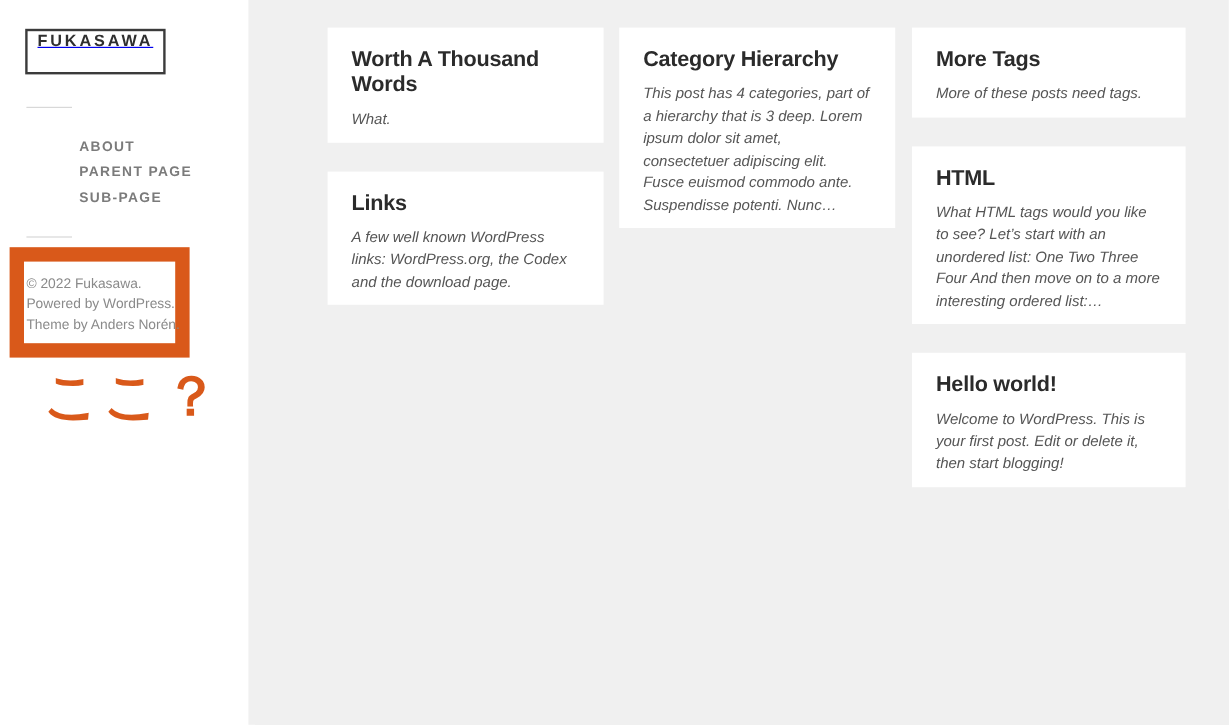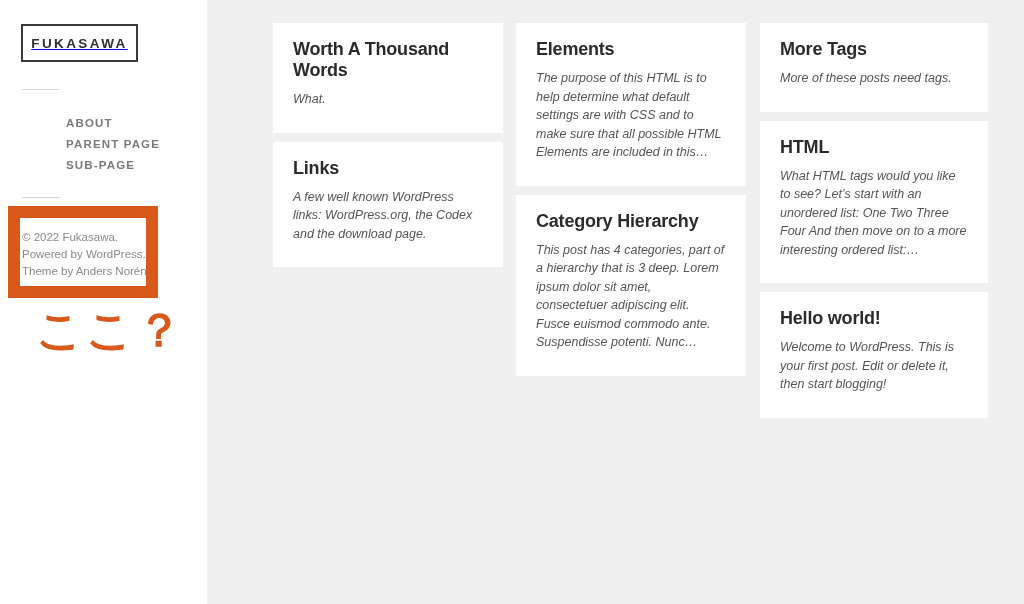--- a/index.html
+++ b/index.html
@@ -32,21 +32,21 @@
   }
   #site-logo {
     position: absolute;
     left: 21px;
     top: 24px;
     width: 117px;
     height: 38px;
     border: 2px solid #3b3b3b;
     box-sizing: border-box;
     display: flex;
-    align-items: center;
+    align-items: flex-start;
     justify-content: center;
   }
   #site-logo .logo-text {
     font-size: 13.5px;
     font-weight: bold;
     letter-spacing: 2.4px;
     color: #2f2f2f;
     font-family: "Liberation Sans", sans-serif;
   }
   .sidebar-divider {
@@ -130,22 +130,22 @@
     position: absolute;
     top: 23px;
   }
   #col-1 { left: 66px;  width: 230px; }
   #col-2 { left: 309px; width: 230px; }
   #col-3 { left: 553px; width: 228px; }
 
   .post-card {
     background: #ffffff;
     box-sizing: border-box;
-    padding: 16px 20px 24px 20px;
-    margin-bottom: 9px;
+    padding: 16px 20px 10px 20px;
+    margin-bottom: 24px;
   }
   .post-title {
     margin: 0 0 9px 0;
     font-size: 18px;
     font-weight: bold;
     line-height: 21px;
     color: #2b2b2b;
     letter-spacing: -0.2px;
     font-family: "Liberation Sans", sans-serif;
   }
@@ -199,24 +199,20 @@
         <p class="post-excerpt">What.</p>
       </article>
       <article class="post-card">
         <h2 class="post-title">Links</h2>
         <p class="post-excerpt">A few well known WordPress links: WordPress.org, the Codex and the download page.</p>
       </article>
     </div>
 
     <div class="column" id="col-2">
       <article class="post-card">
-        <h2 class="post-title">Elements</h2>
-        <p class="post-excerpt">The purpose of this HTML is to help determine what default settings are with CSS and to make sure that all possible HTML Elements are included in this…</p>
-      </article>
-      <article class="post-card">
         <h2 class="post-title">Category Hierarchy</h2>
         <p class="post-excerpt">This post has 4 categories, part of a hierarchy that is 3 deep. Lorem ipsum dolor sit amet, consectetuer adipiscing elit. Fusce euismod commodo ante. Suspendisse potenti. Nunc…</p>
       </article>
     </div>
 
     <div class="column" id="col-3">
       <article class="post-card">
         <h2 class="post-title">More Tags</h2>
         <p class="post-excerpt">More of these posts need tags.</p>
       </article>

